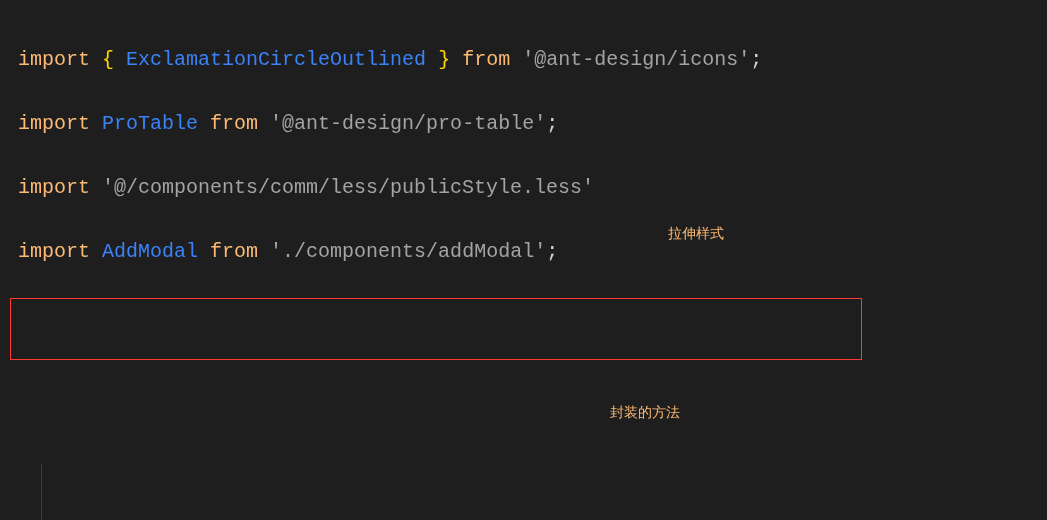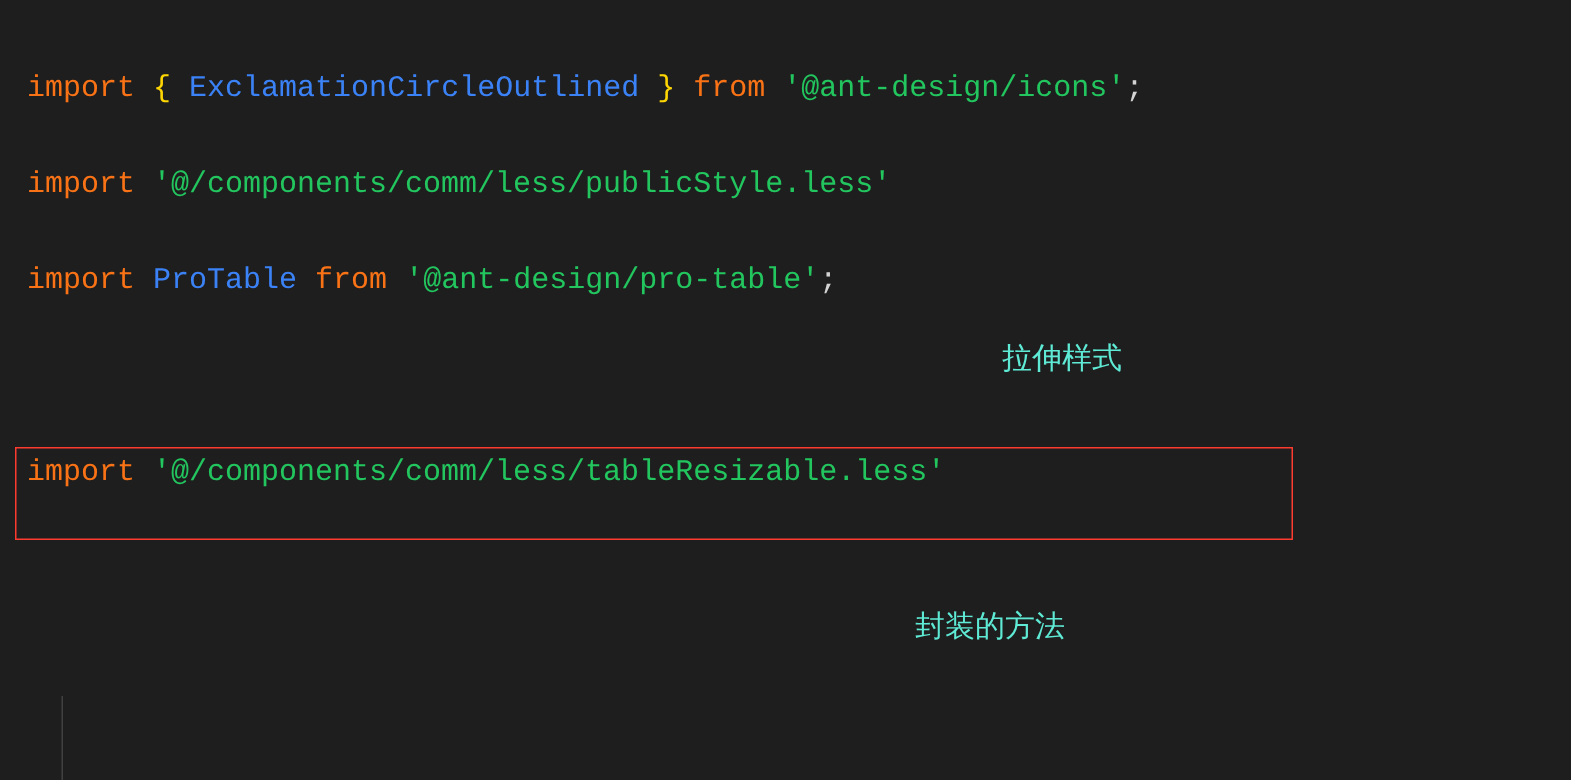--- a/index.html
+++ b/index.html
@@ -12,53 +12,53 @@
   }
   .editor {
     font-family: Consolas, "Courier New", monospace;
     font-size: 20px;
     line-height: 32px;
     color: #d4d4d4;
     padding: 12px 0 0 18px;
     position: relative;
     white-space: pre;
   }
-  .tok-keyword { color: #f97316; }
+  .tok-keyword { color: #fdba74; }
   .tok-brace   { color: #ffd602; }
   .tok-ident   { color: #3b82f6; }
-  .tok-string  { color: #22c55e; }
+  .tok-string  { color: #a3a3a3; }
   .tok-punct   { color: #d4d4d4; }
 
   .annotation {
     position: absolute;
-    color: #5eead4;
+    color: #fdba74;
     font-family: Liberation Serif, serif;
-    font-size: 20px;
+    font-size: 14px;
     white-space: nowrap;
   }
   .red-box {
     position: absolute;
     border: 1px solid #ff3b30;
     pointer-events: none;
   }
   .indent-guide {
     position: absolute;
     width: 1px;
     background: #404040;
   }
 </style>
 </head>
 <body>
 
 <div class="editor">
 <div><span class="tok-keyword">import</span> <span class="tok-brace">{</span> <span class="tok-ident">ExclamationCircleOutlined</span> <span class="tok-brace">}</span> <span class="tok-keyword">from</span> <span class="tok-string">'@ant-design/icons'</span><span class="tok-punct">;</span></div>
+<div><span class="tok-keyword">import</span> <span class="tok-ident">ProTable</span> <span class="tok-keyword">from</span> <span class="tok-string">'@ant-design/pro-table'</span><span class="tok-punct">;</span></div>
 <div><span class="tok-keyword">import</span> <span class="tok-string">'@/components/comm/less/publicStyle.less'</span></div>
-<div><span class="tok-keyword">import</span> <span class="tok-ident">ProTable</span> <span class="tok-keyword">from</span> <span class="tok-string">'@ant-design/pro-table'</span><span class="tok-punct">;</span></div>
+<div><span class="tok-keyword">import</span> <span class="tok-ident">AddModal</span> <span class="tok-keyword">from</span> <span class="tok-string">'./components/addModal'</span><span class="tok-punct">;</span></div>
 <div> </div>
-<div><span class="tok-keyword">import</span> <span class="tok-string">'@/components/comm/less/tableResizable.less'</span></div>
 <div> </div>
 
 
 
 
 
 
 </div>
 
 <div class="red-box" style="left: 10px; top: 298px; width: 850px; height: 60px;"></div>

